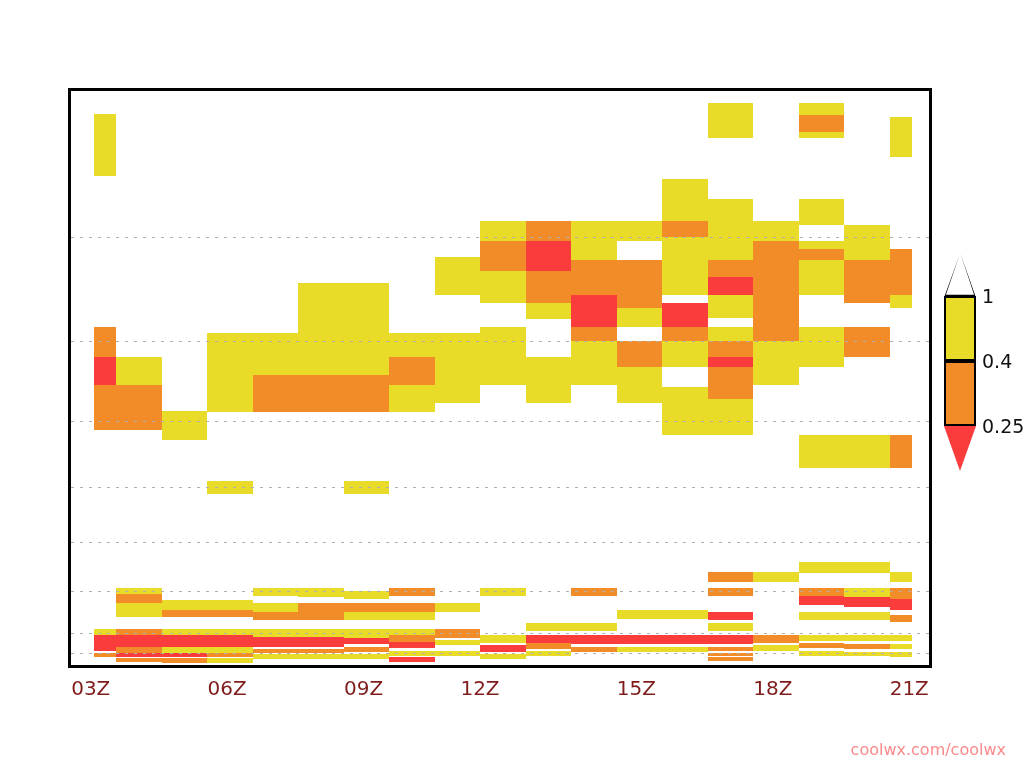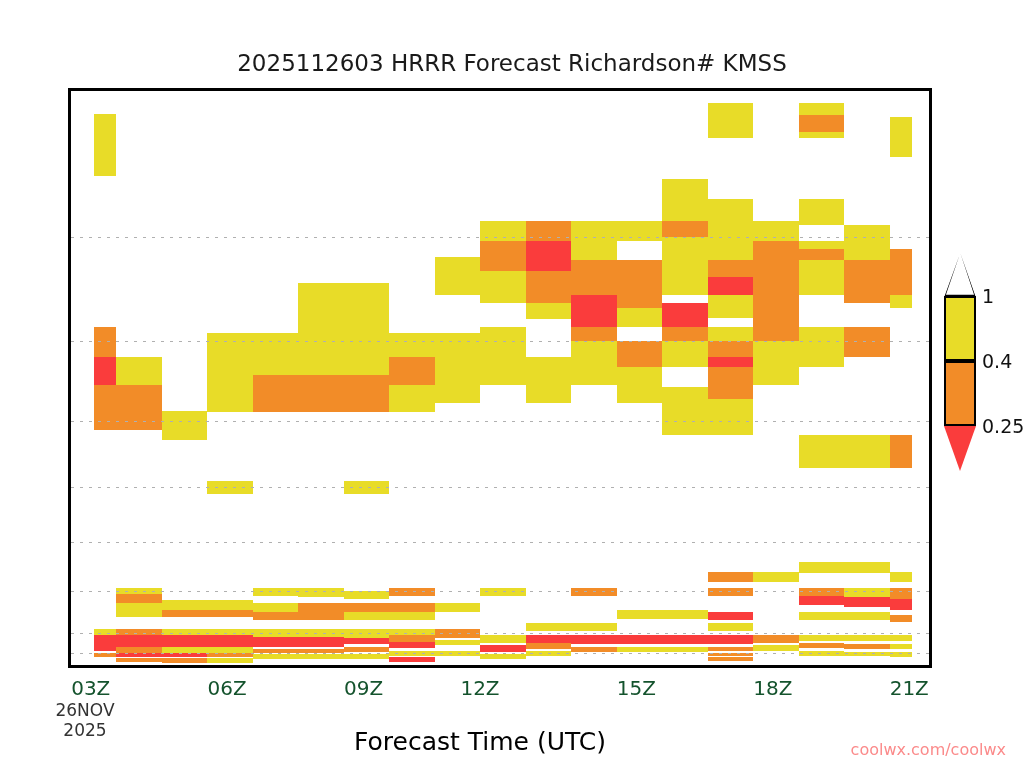--- a/index.html
+++ b/index.html
@@ -34,21 +34,21 @@
   #terrain{position:absolute;left:0;width:100%;background:#9C5B33;}
 
   
   .ytick{position:absolute;left:-9px;width:9px;height:2px;background:#000;}
   .ylabwrap{position:absolute;left:0;top:0;width:1024px;height:768px;pointer-events:none;}
 
   
   .xtick{position:absolute;bottom:-9px;width:2px;height:9px;background:#000;}
   .xlabel{
     position:absolute; top:676px; transform:translateX(-50%);
-    font-size:20px;color:#14532d; white-space:nowrap;
+    font-size:20px;color:#7f1d1d; white-space:nowrap;
     font-family:"DejaVu Sans", sans-serif;
   }
   .datestamp{
     position:absolute; left:30px; top:700px; width:110px; text-align:center;
     font-size:17px; color:#333; line-height:20px;
     font-family:"DejaVu Sans", sans-serif;
   }
   .xaxis-title{
     position:absolute; left:180px; top:727px; width:600px; text-align:center;
     font-size:25px; color:#000; font-family:"DejaVu Sans", sans-serif;
@@ -65,21 +65,20 @@
     position:absolute; left:38px; font-size:19px; color:#111;
     transform:translateY(-50%); white-space:nowrap;
     font-family:"DejaVu Sans", sans-serif;
   }
 </style>
 </head>
 <body>
 
 <div id="root">
 
-  <div class="title">2025112603 HRRR Forecast Richardson# KMSS</div>
 
   <div id="plot">
     <div id="cells">
         <div class="cell" style="left: 22.7368px; top: 22.6945px; width: 22.7368px; height: 62.0194px; background: rgb(232, 220, 40);"></div>
         <div class="cell" style="left: 22.7368px; top: 236.018px; width: 22.7368px; height: 29.6365px; background: rgb(242, 140, 40);"></div>
         <div class="cell" style="left: 22.7368px; top: 265.655px; width: 22.7368px; height: 28.1815px; background: rgb(250, 60, 60);"></div>
         <div class="cell" style="left: 22.7368px; top: 293.836px; width: 22.7368px; height: 44.9179px; background: rgb(242, 140, 40);"></div>
         <div class="cell" style="left: 45.4737px; top: 265.655px; width: 45.4737px; height: 28.1815px; background: rgb(232, 220, 40);"></div>
         <div class="cell" style="left: 45.4737px; top: 293.836px; width: 45.4737px; height: 44.9179px; background: rgb(242, 140, 40);"></div>
         <div class="cell" style="left: 90.9474px; top: 319.973px; width: 45.4737px; height: 29.1874px; background: rgb(232, 220, 40);"></div>
@@ -310,26 +309,21 @@
   <div id="xlabels">
       <div class="xlabel" style="left: 90.7368px;">03Z</div>
       <div class="xlabel" style="left: 227.158px;">06Z</div>
       <div class="xlabel" style="left: 363.579px;">09Z</div>
       <div class="xlabel" style="left: 480px;">12Z</div>
       <div class="xlabel" style="left: 636.421px;">15Z</div>
       <div class="xlabel" style="left: 772.842px;">18Z</div>
       <div class="xlabel" style="left: 909.263px;">21Z</div>
     </div>
 
-  <div class="datestamp">
-    <div>26NOV</div>
-    <div>2025</div>
-  </div>
-
-  <div class="xaxis-title">Forecast Time (UTC)</div>
+
 
   <div id="cbar">
       <div class="cb-seg" style="top: 0px; height: 65px; background: rgb(232, 220, 40);"></div>
       <div class="cb-seg" style="top: 65px; height: 65px; background: rgb(242, 140, 40);"></div>
       <div style="position: absolute; left: 0px; top: -45px; width: 32px; height: 45px; background: rgb(255, 255, 255); clip-path: polygon(50% 0%, 100% 100%, 0% 100%); border: 0px;"></div>
       <div style="position: absolute; left: 0px; top: -45px; width: 0px; height: 0px; border-left: 16px solid transparent; border-right: 16px solid transparent; border-bottom: 45px solid rgb(0, 0, 0); clip-path: polygon(50% 2%, 98% 100%, 2% 100%, 50% 6%, 6% 97%, 94% 97%);"></div>
       <div style="position: absolute; left: 0px; top: 130px; width: 32px; height: 45px; background: rgb(250, 60, 60); clip-path: polygon(0% 0%, 100% 0%, 50% 100%);"></div>
       <div class="cb-label" style="top: 0px;">1</div>
       <div class="cb-label" style="top: 65px;">0.4</div>
       <div class="cb-label" style="top: 130px;">0.25</div>

